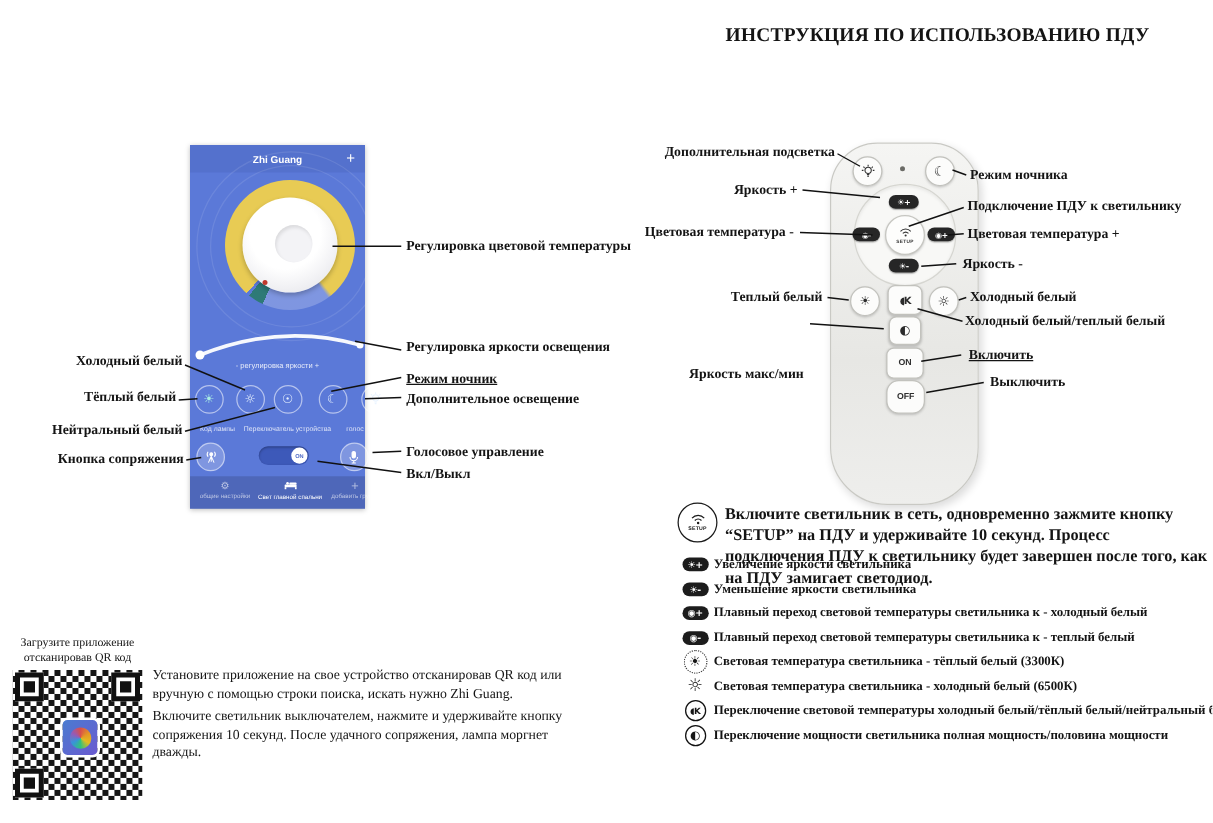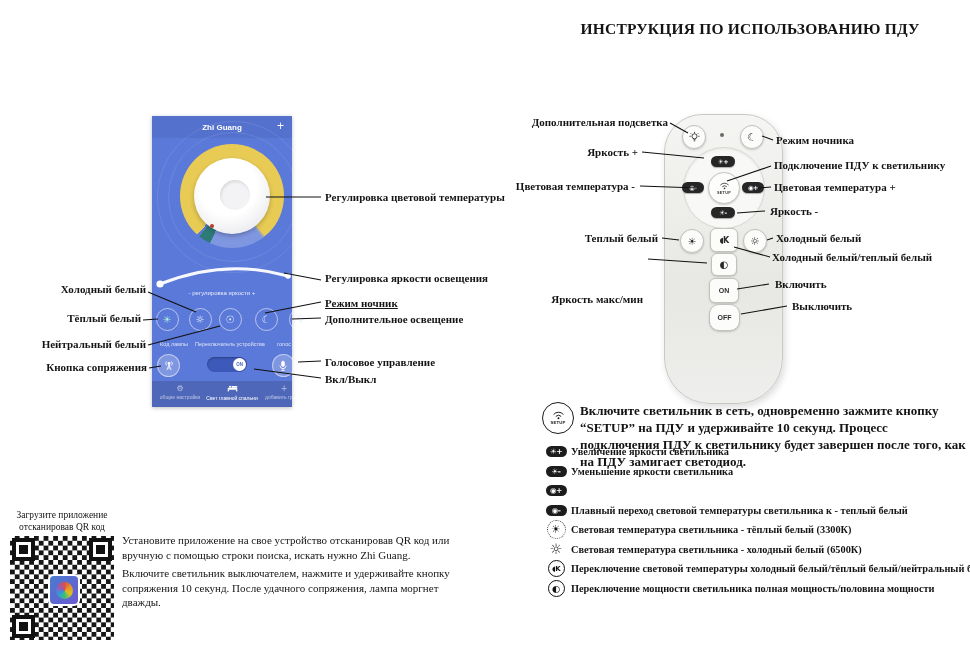--- a/index.html
+++ b/index.html
@@ -238,21 +238,21 @@
   <div class="co" style="right:335px;top:181px;">Цветовая температура -</div>
   <div class="co" style="right:312px;top:233px;">Теплый белый</div>
   <div class="co" style="right:327px;top:254px;margin-top:40px;">Яркость макс/мин</div>
 
   <div class="co" style="left:776px;top:135px;">Режим ночника</div>
   <div class="co" style="left:774px;top:160px;">Подключение ПДУ к светильнику</div>
   <div class="co" style="left:774px;top:182px;">Цветовая температура +</div>
   <div class="co" style="left:770px;top:206px;">Яркость -</div>
   <div class="co" style="left:776px;top:233px;">Холодный белый</div>
   <div class="co" style="left:772px;top:252px;">Холодный белый/теплый белый</div>
-  <div class="co" style="left:775px;top:279px;">Включить</div>
+  <div class="co" style="left:775px;top:279px;text-decoration:underline;">Включить</div>
   <div class="co" style="left:792px;top:301px;">Выключить</div>
 
   <div class="setup-note-icon">
     <svg width="13" height="9" viewBox="0 0 16 11">
         <g stroke="#1a1a1a" stroke-width="1.2" fill="none">
       <path d="M2 4.2 a8 8 0 0 1 12 0"></path>
           <path d="M4.7 6.6 a4.8 4.8 0 0 1 6.6 0"></path>
         </g>
       <circle cx="8" cy="9" r="1.2" fill="#1a1a1a"></circle>
       </svg>
@@ -270,20 +270,21 @@
     <div class="lrow">
         <span class="licon">
           <span class="lg-pill">☀-</span>
         </span>
         <span class="ltext">Уменьшение яркости светильника</span>
       </div>
     <div class="lrow">
         <span class="licon">
           <span class="lg-pill">◉+</span>
         </span>
+        <span class="ltext">Плавный переход световой температуры светильника к - холодный белый</span>
       </div>
     <div class="lrow">
         <span class="licon">
           <span class="lg-pill">◉-</span>
         </span>
         <span class="ltext">Плавный переход световой температуры светильника к - теплый белый</span>
       </div>
     <div class="lrow">
         <span class="licon">
           <span class="lg-ring">☀</span>

